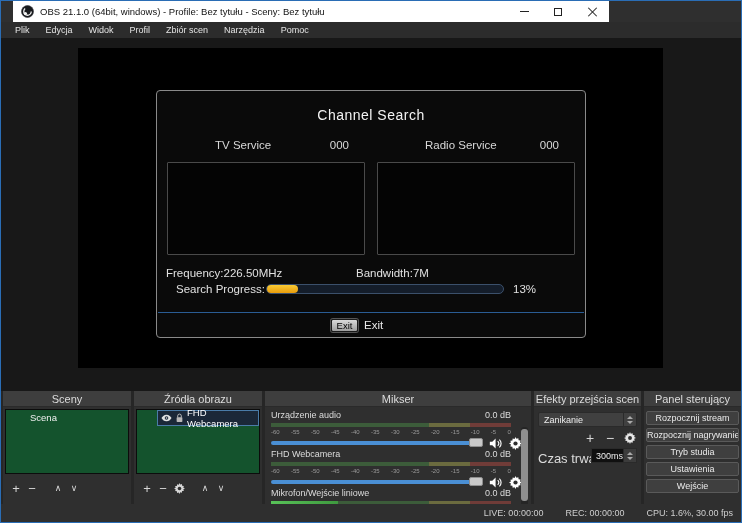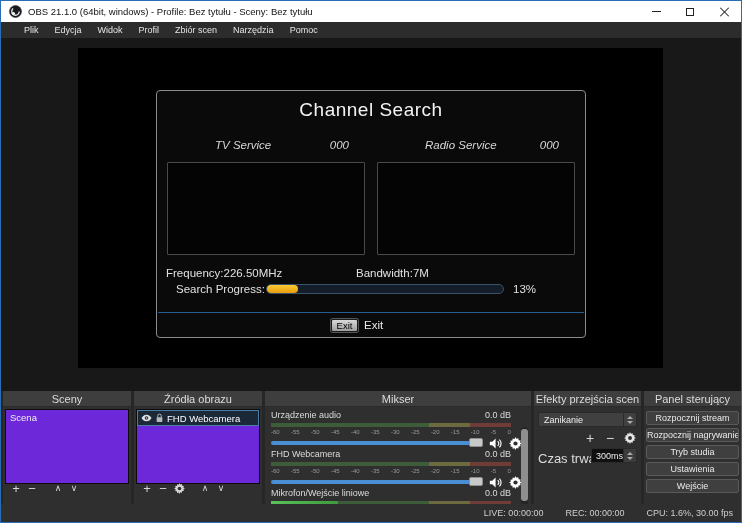--- a/index.html
+++ b/index.html
@@ -1,44 +1,44 @@
 <!DOCTYPE html>
 <html><head>
 <meta charset="utf-8">
 <style>
   * { margin:0; padding:0; box-sizing:border-box; }
   html,body { width:742px; height:523px; background:#111; }
   body { font-family:"Liberation Sans", sans-serif; -webkit-font-smoothing:antialiased; }
   .window { position:relative; width:742px; height:523px; border:1px solid #2a6db5; background:#2f2f2f; overflow:hidden; }
 
   
-  .titlebar { position:absolute; left:0; top:0; width:740px; height:21px; background:#ffffff; display:flex; align-items:center; }
+  .titlebar { position:absolute; left:12px; top:0; width:596px; height:21px; background:#ffffff; display:flex; align-items:center; }
   .app-icon { width:13px; height:13px; margin:0 6px 0 8px; flex:0 0 auto; }
   .title-text { font-size:9.5px; color:#111; white-space:nowrap; }
   .win-controls { position:absolute; right:0; top:0; height:21px; display:flex; }
   .win-btn { width:34px; height:21px; display:flex; align-items:center; justify-content:center; cursor:default; }
   .glyph-min { width:9px; height:1px; background:#222; }
   .glyph-max { width:8px; height:8px; border:1px solid #222; }
   .glyph-close { position:relative; width:9px; height:9px; }
   .glyph-close::before,.glyph-close::after { content:""; position:absolute; left:4px; top:-1px; width:1px; height:12px; background:#222; }
   .glyph-close::before { transform:rotate(45deg); }
   .glyph-close::after { transform:rotate(-45deg); }
 
   
-  .menubar { position:absolute; left:0; top:21px; width:740px; height:16px; background:#2c2c2c; display:flex; align-items:center; padding-left:15px; }
+  .menubar { position:absolute; left:0; top:21px; width:740px; height:16px; background:#2c2c2c; display:flex; align-items:center; padding-left:6px; }
   .menu-item { font-size:9px; color:#e4e4e4; padding:0 8px; line-height:16px; }
 
   
   .preview { position:absolute; left:0; top:37px; width:740px; height:353px; background:#181818; }
   .video { position:absolute; left:77px; top:10px; width:585px; height:320px; background:#000; }
 
   
   .cs-dialog { position:absolute; left:78px; top:42px; width:430px; height:248px; background:#0a0a0a; border:1px solid #8a8a8a; border-radius:4px; }
-  .cs-title { position:absolute; left:0; top:8px; width:100%; text-align:center; font-size:19px; color:#f2f2f2; letter-spacing:.5px; }
-  .svc-half { position:absolute; top:48px; height:15px; width:198px;font-style:italic; }
+  .cs-title { position:absolute; left:0; top:16px; width:100%; text-align:center; font-size:14px; color:#f2f2f2; letter-spacing:.5px; }
+  .svc-half { position:absolute; top:48px; height:15px; width:198px; }
   .svc-half.left { left:10px; } .svc-half.right { left:220px; }
   .svc-label { position:absolute; left:48px; font-size:11.5px; color:#d8d8d8; }
   .svc-value { position:absolute; right:16px; font-size:11.5px; color:#d8d8d8; }
   .svc-box { position:absolute; top:71px; width:198px; height:93px; border:1px solid #4a4a4a; background:#040404; border-radius:1px; }
   .svc-box.left { left:10px; } .svc-box.right { left:220px; }
   .freq-row { position:absolute; top:176px; left:0; width:100%; height:14px; font-size:11.5px; color:#e0e0e0; }
   .freq-row .freq { position:absolute; left:9px; }
   .freq-row .band { position:absolute; left:199px; }
   .prog-row { position:absolute; top:191px; left:0; width:100%; height:14px; font-size:11.5px; color:#e0e0e0; }
   .prog-label { position:absolute; left:19px; top:1px; }
@@ -53,21 +53,21 @@
   
   .docks { position:absolute; left:0; top:390px; width:740px; height:113px; background:#262626; }
   .dock { position:absolute; top:0; height:113px; background:#2f2f2f; }
   .dock-hdr { position:absolute; left:0; top:0; width:100%; height:16px; background:#3e3e3e; border-bottom:1px solid #2a2a2a; text-align:center; font-size:11px; color:#dcdcdc; line-height:16px; }
   #dock-scenes { left:2px; width:128px; }
   #dock-sources { left:133px; width:128px; }
   #dock-mixer { left:264px; width:266px; }
   #dock-transitions { left:533px; width:107px; }
   #dock-controls { left:643px; width:97px; }
 
-  .dark-list { position:absolute; left:2px; top:18px; width:124px; height:75px; background:#6d28d9; border:1px solid #0c0c0c; overflow:hidden; }
+  .dark-list { position:absolute; left:2px; top:18px; width:124px; height:65px; background:#14532d; border:1px solid #0c0c0c; overflow:hidden;padding-left:20px; }
   .list-item { font-size:9.5px; color:#f0f0f0; padding:2px 4px; }
   .src-row { display:flex; align-items:center; gap:3px; height:16px; padding:0 3px; background:#1b2838; border:1px solid #4a7ca8; font-size:9.5px; color:#fff; }
   .src-row svg { flex:0 0 auto; }
   .dock-toolbar { position:absolute; left:2px; top:86px; width:124px; height:22px; display:flex; align-items:center; gap:2px; padding-left:4px; }
   .tb-btn { min-width:14px; height:16px; display:flex; align-items:center; justify-content:center; color:#d6d6d6; font-size:13px; }
   .tb-btn.small { font-size:9px; }
   .tb-gap { width:8px; }
 
   
   .mix-body { position:absolute; left:0; top:17px; width:100%; height:96px; overflow:hidden; }

